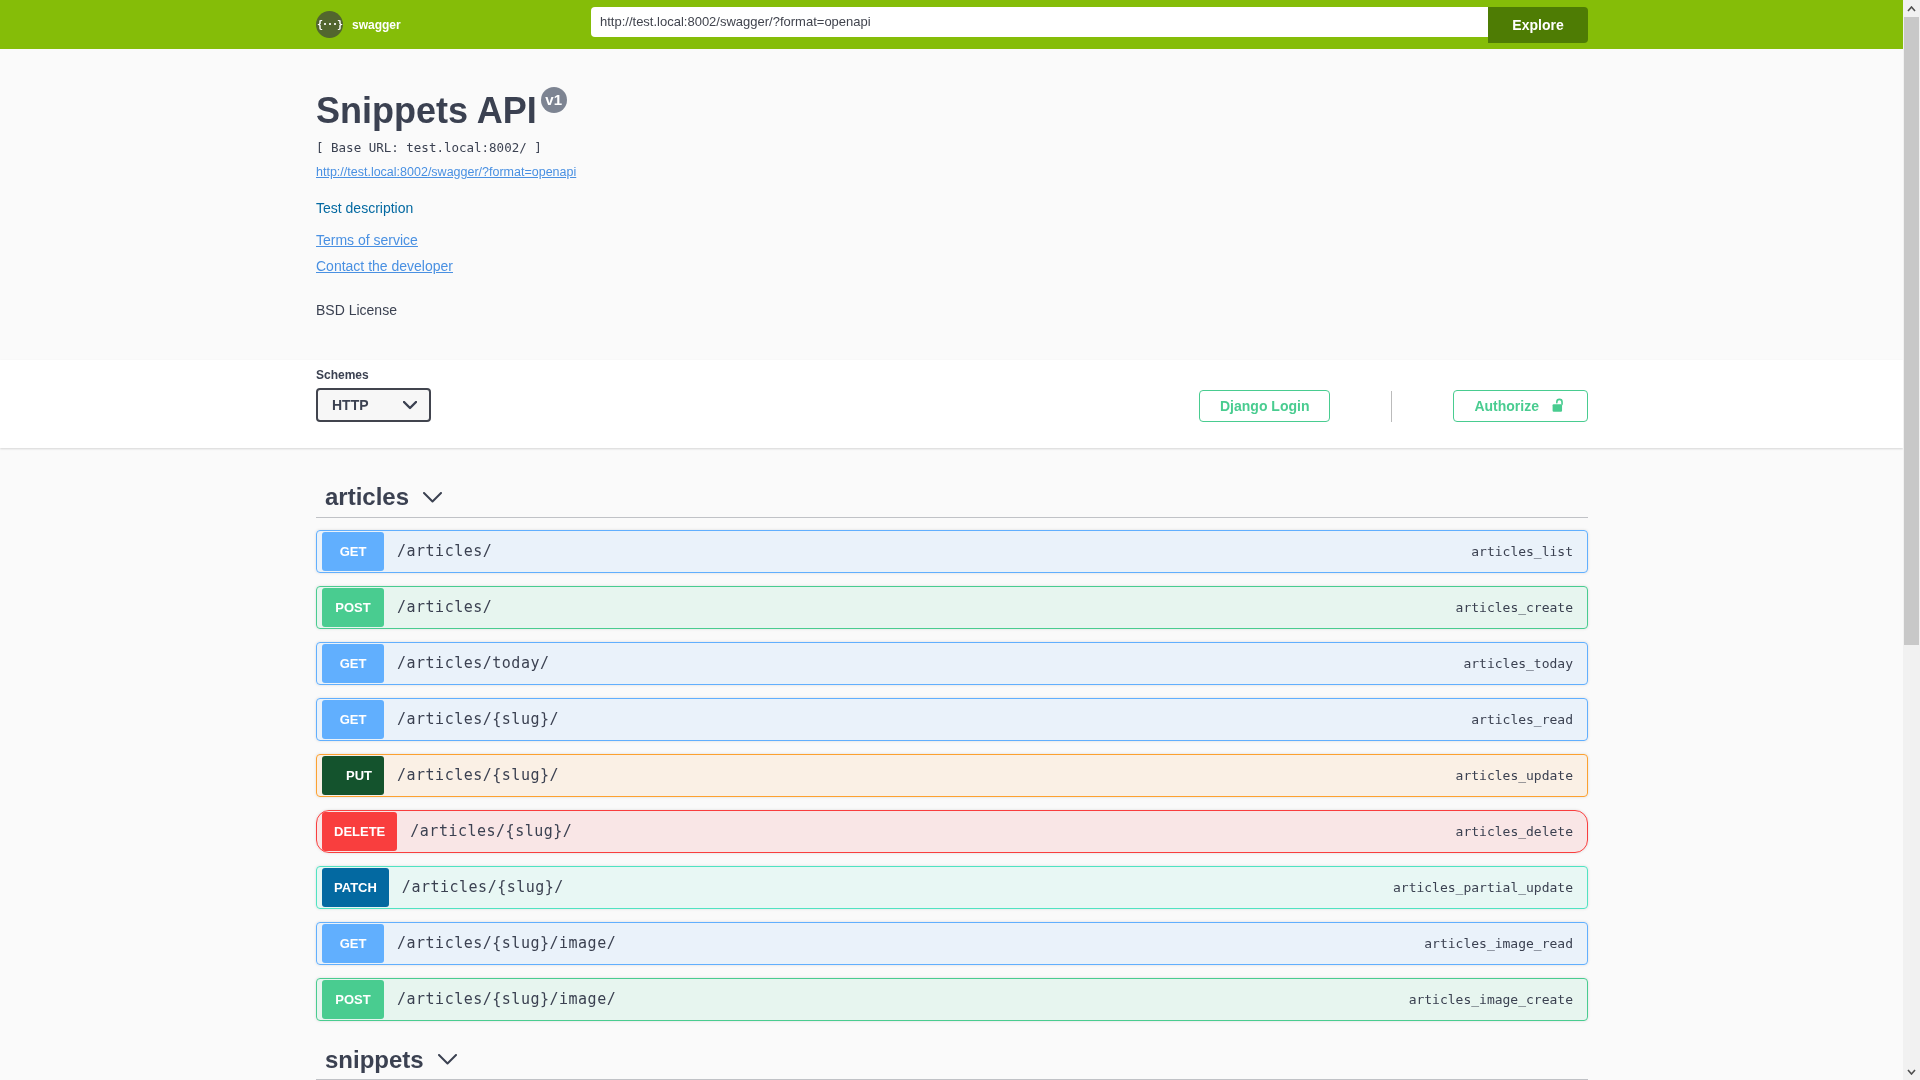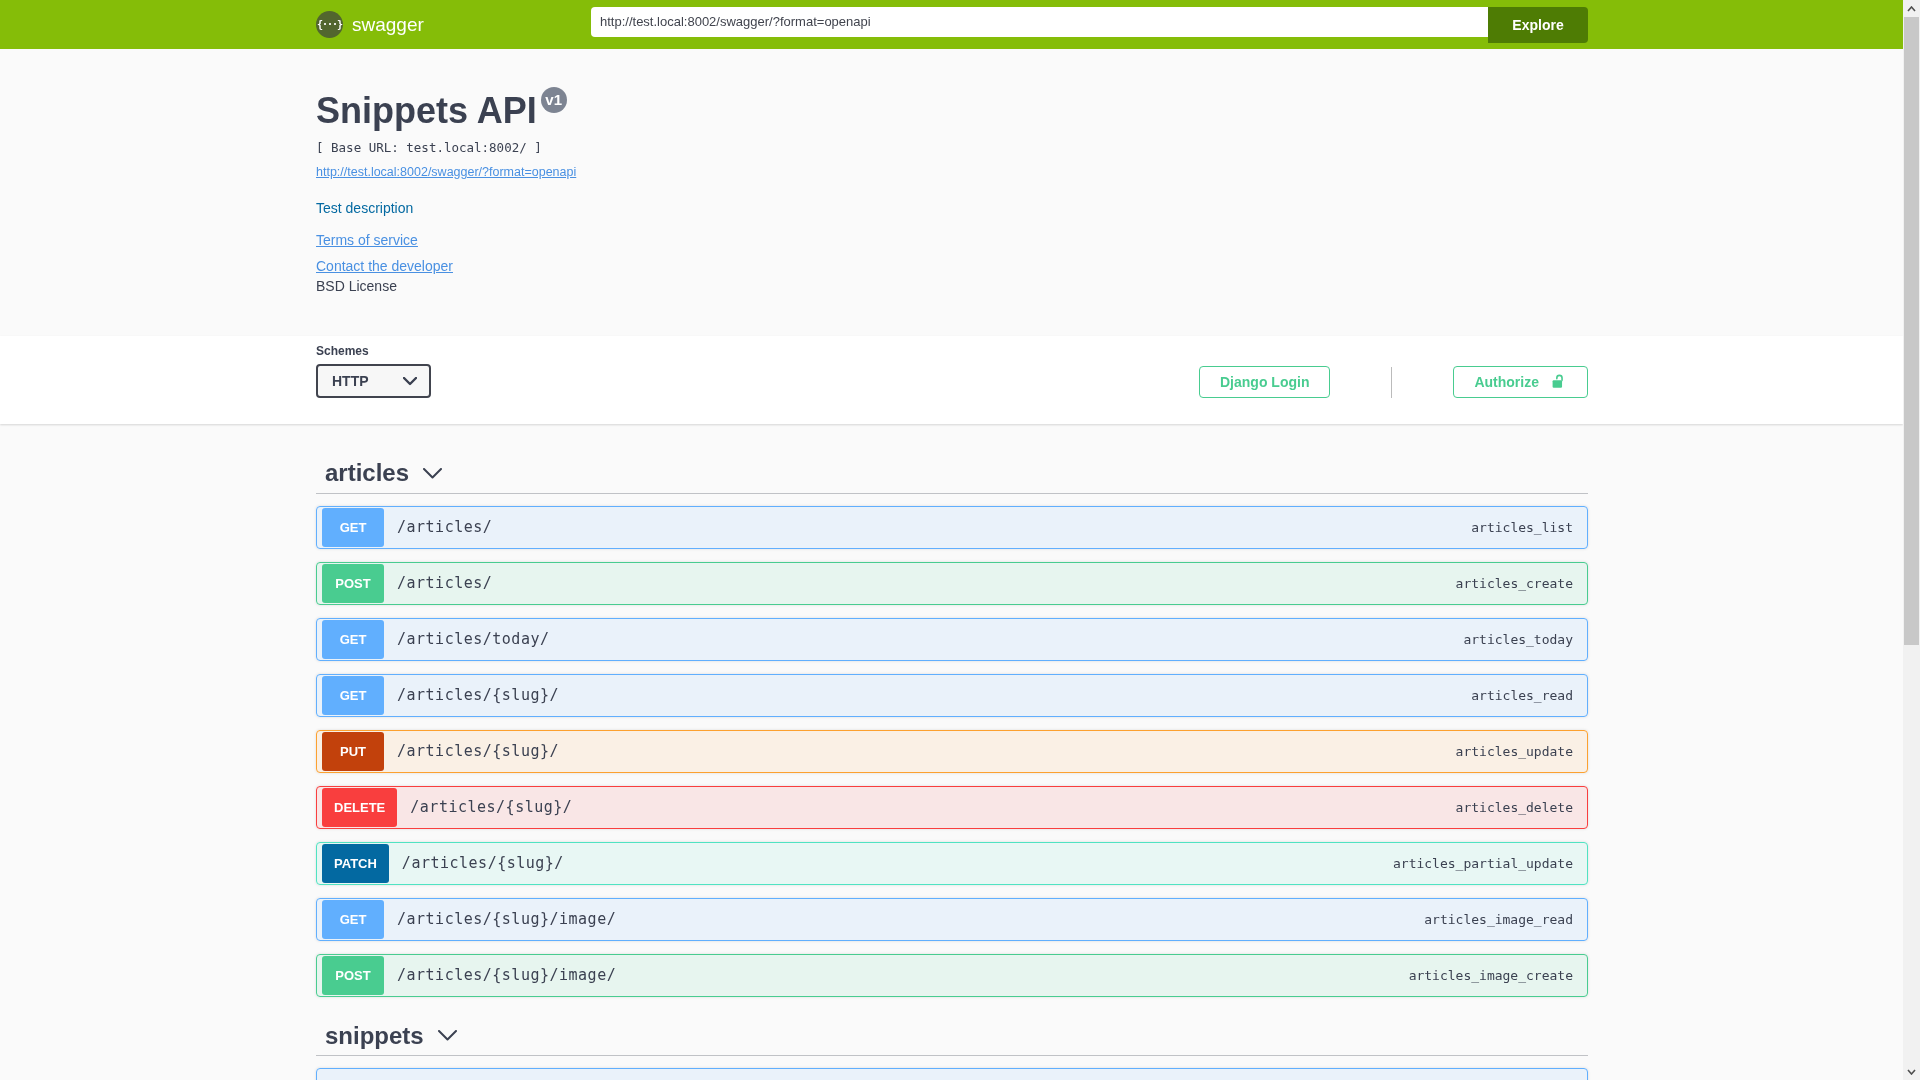--- a/index.html
+++ b/index.html
@@ -17,21 +17,21 @@
   .topbar { background: #85bd08; height: 49px; display: flex; align-items: center; }
   .topbar-wrapper { display: flex; align-items: center; }
   .brand { display: flex; align-items: center; gap: 9px; text-decoration: none; cursor: pointer; }
   .logo-icon {
     width: 27px; height: 27px; border-radius: 50%;
     background: #52662e; color: #ffffff;
     display: inline-flex; align-items: center; justify-content: center;
     font-family: "DejaVu Sans Mono", "Liberation Mono", monospace;
     font-size: 10px; font-weight: bold; letter-spacing: -1px;
   }
-  .brand-text { color: #ffffff; font-size: 19px; font-weight: normal; }
+  .brand-text { color: #ffffff; font-size: 12px; font-weight: bold; }
   .download-url-wrapper { margin-left: auto; display: flex; }
   .download-url-input {
     width: 897px; height: 30px; border: none; outline: none;
     padding: 0 9px; font-size: 13px; color: #41444e;
     font-family: "Liberation Sans", sans-serif;
     border-radius: 4px 0 0 4px; background: #ffffff;
   }
   .explore-btn {
     width: 100px; height: 36px; border: none; cursor: pointer;
     background: #4e7c04; color: #ffffff; font-weight: bold; font-size: 14px;
@@ -52,21 +52,21 @@
     font-family: "DejaVu Sans Mono", "Liberation Mono", monospace;
     font-size: 12.5px; color: #3b4151; margin-top: 8px;
   }
   .spec-link {
     display: inline-block; margin-top: 10px;
     font-size: 12.5px; color: #4990e2; text-decoration: underline; cursor: pointer;
   }
   .info-description { margin-top: 20px; font-size: 14px; color: #0369a1; }
   .info-link { display: block; width: fit-content; margin-top: 16px; font-size: 14px; color: #4990e2; text-decoration: underline; cursor: pointer; }
   .info-link + .info-link { margin-top: 10px; }
-  .info-license { margin-top: 4px; font-size: 14px; color: #3b4151; }
+  .info-license { margin-top: 28px; font-size: 14px; color: #3b4151; }
 
   
   .scheme-section {
     background: #ffffff;
     box-shadow: 0 1px 2px 0 rgba(0,0,0,.15);
     padding: 8px 0 26px 0;
   }
   .scheme-row { display: flex; align-items: flex-end; justify-content: space-between; }
   .schemes-label { display: block; font-size: 12px; font-weight: bold; color: #3b4151; }
   .schemes-select {
@@ -116,22 +116,22 @@
   .op-id {
     margin-left: auto;
     font-family: "DejaVu Sans Mono", "Liberation Mono", monospace;
     font-size: 13px; color: #3b4151;
   }
   .opblock.get    { border-color: #61affe; background: rgba(97,175,254,.10); }
   .opblock.get    .op-method { background: #61affe; }
   .opblock.post   { border-color: #49cc90; background: rgba(73,204,144,.10); }
   .opblock.post   .op-method { background: #49cc90; }
   .opblock.put    { border-color: #fca130; background: rgba(252,161,48,.10); }
-  .opblock.put    .op-method { background: #c2410c; }
-  .opblock.delete { border-color: #f93e3e; background: rgba(249,62,62,.10); }
+  .opblock.put    .op-method { background: #14532d; text-align: right; }
+  .opblock.delete { border-color: #f93e3e; background: rgba(249,62,62,.10); border-radius: 13px; }
   .opblock.delete .op-method { background: #f93e3e; }
   .opblock.patch  { border-color: #50e3c2; background: rgba(80,227,194,.10); }
   .opblock.patch  .op-method { background: #0369a1; }
 
   
   .scrollbar {
     position: absolute; top: 0; right: 0; width: 17px; height: 1080px;
     background: #f1f1f1; display: flex; flex-direction: column; align-items: center;
   }
   .scroll-btn {

